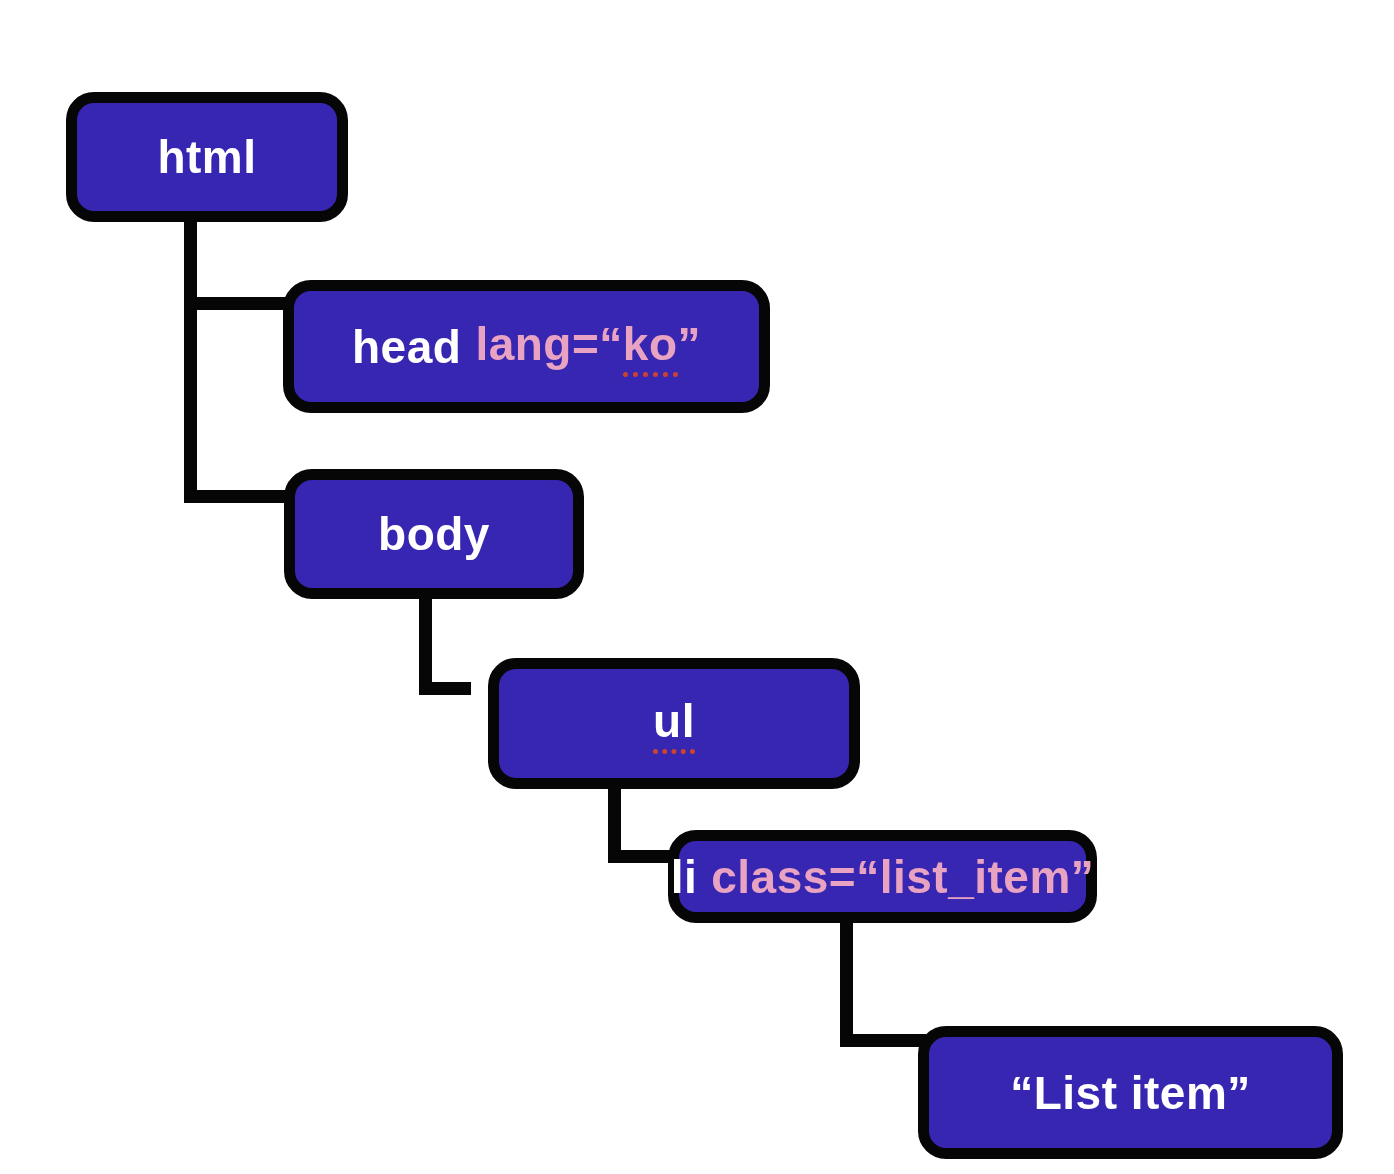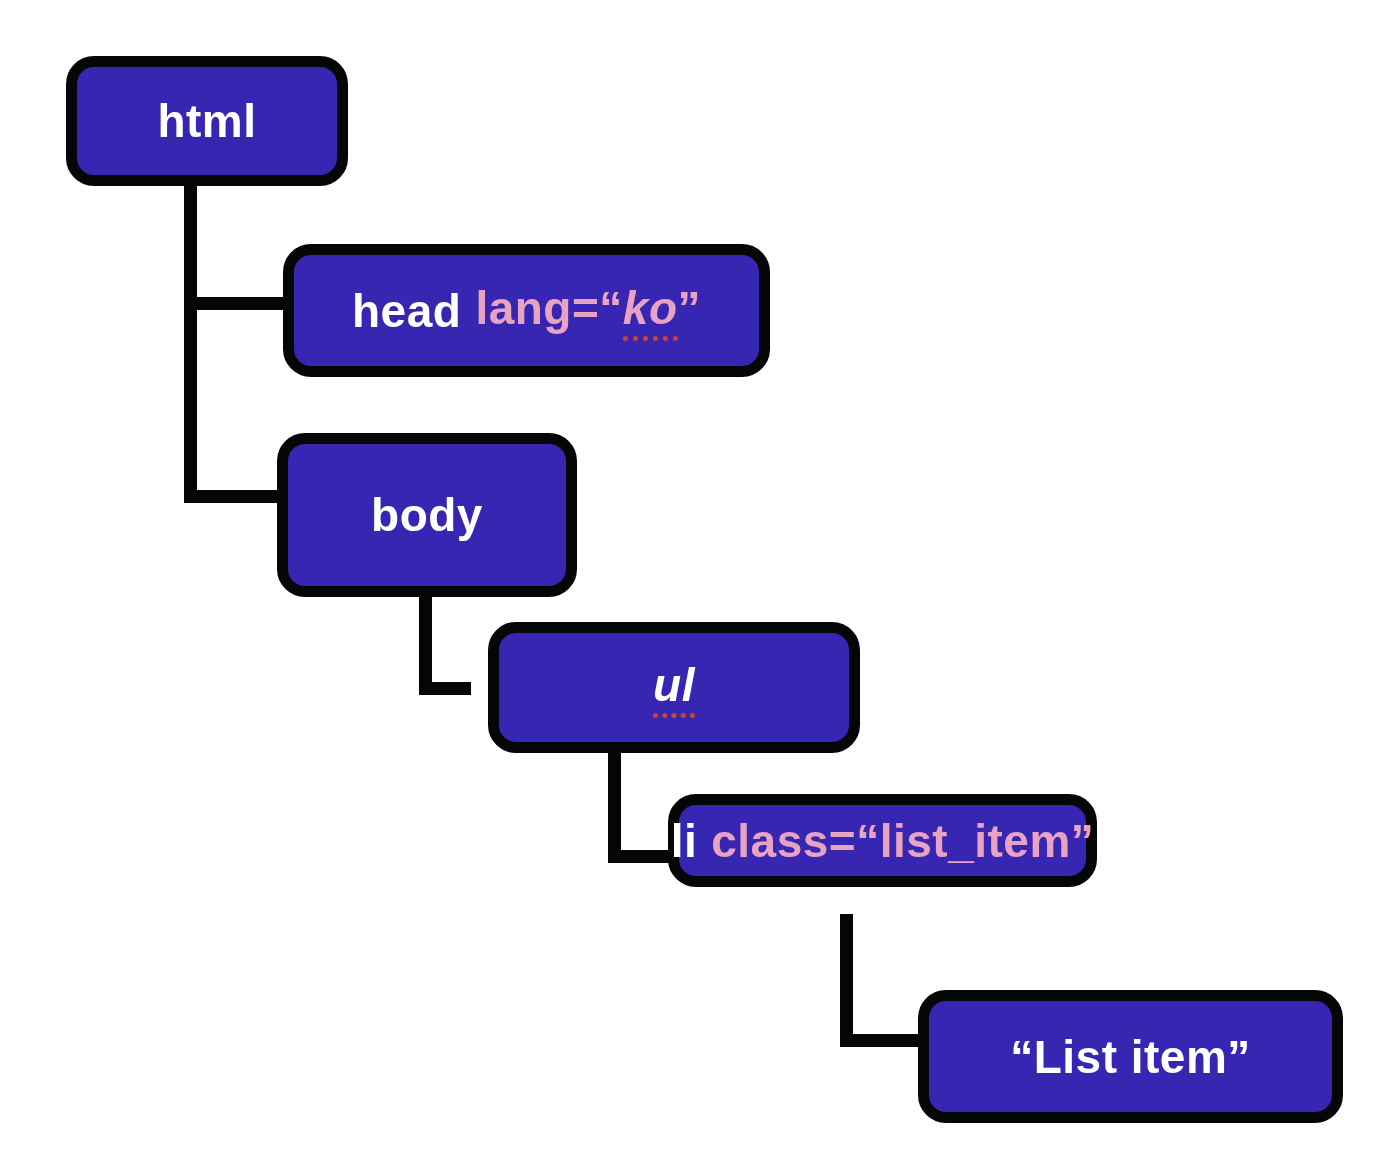--- a/index.html
+++ b/index.html
@@ -24,27 +24,27 @@
     border: 11px solid var(--node-border, #000000);
     border-radius: 28px;
     display: flex;
     align-items: center;
     justify-content: center;
     gap: 14px;
     font-weight: bold;
     font-size: 46px;
     letter-spacing: 0.5px;
     white-space: nowrap;
+    margin-top: 36px;
   }
   .tag  { color: var(--tag-text, #ffffff); }
   .attr { color: var(--attr-text, #e9a3c2); display: inline-flex; }
   .misspell {
     border-bottom: 5px dotted var(--spellcheck-underline, #cc4330);
     padding-bottom: 1px;
-    font-style: italic;
   }
 </style>
 </head>
 <body>
 
 <div class="canvas">
 
   <div class="line" style="left:184px; top:180px; width:13px; height:323px"></div>
   <div class="line" style="left:184px; top:297px; width:104px; height:13px"></div>
   <div class="line" style="left:184px; top:490px; width:103px; height:13px"></div>
@@ -64,21 +64,21 @@
 
   <div class="node" style="left:283px; top:244px; width:487px; height:133px">
     <span class="tag">head</span>
     <span class="attr">
         <span>lang=“</span>
         <span class="misspell">ko</span>
         <span>”</span>
       </span>
   </div>
 
-  <div class="node" style="left:277px; top:433px; width:300px; height:164px">
+  <div class="node" style="left:284px; top:433px; width:300px; height:130px">
     <span class="tag">body</span>
   </div>
 
   <div class="node" style="left:488px; top:622px; width:372px; height:131px">
     <span class="tag misspell">ul</span>
   </div>
 
   <div class="node" style="left:668px; top:794px; width:429px; height:93px">
     <span class="tag">li</span>
     <span class="attr">class=“list_item”</span>

